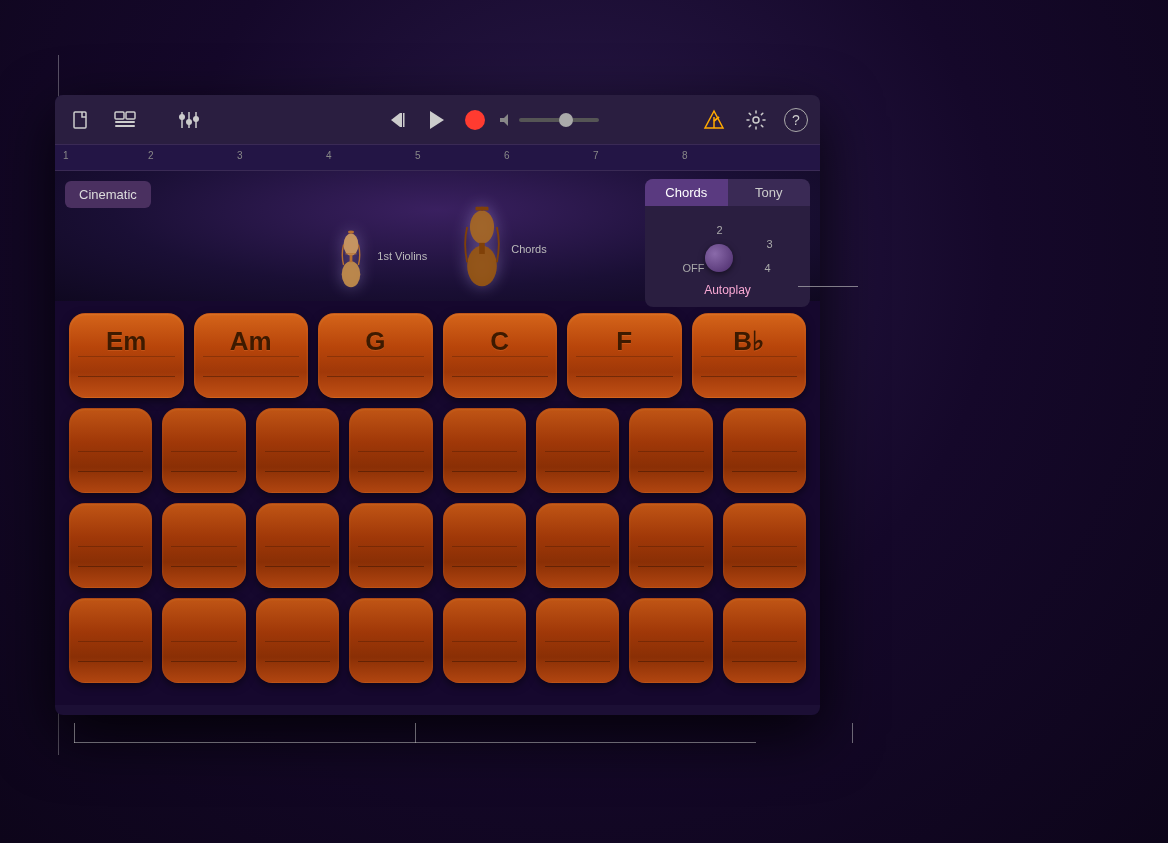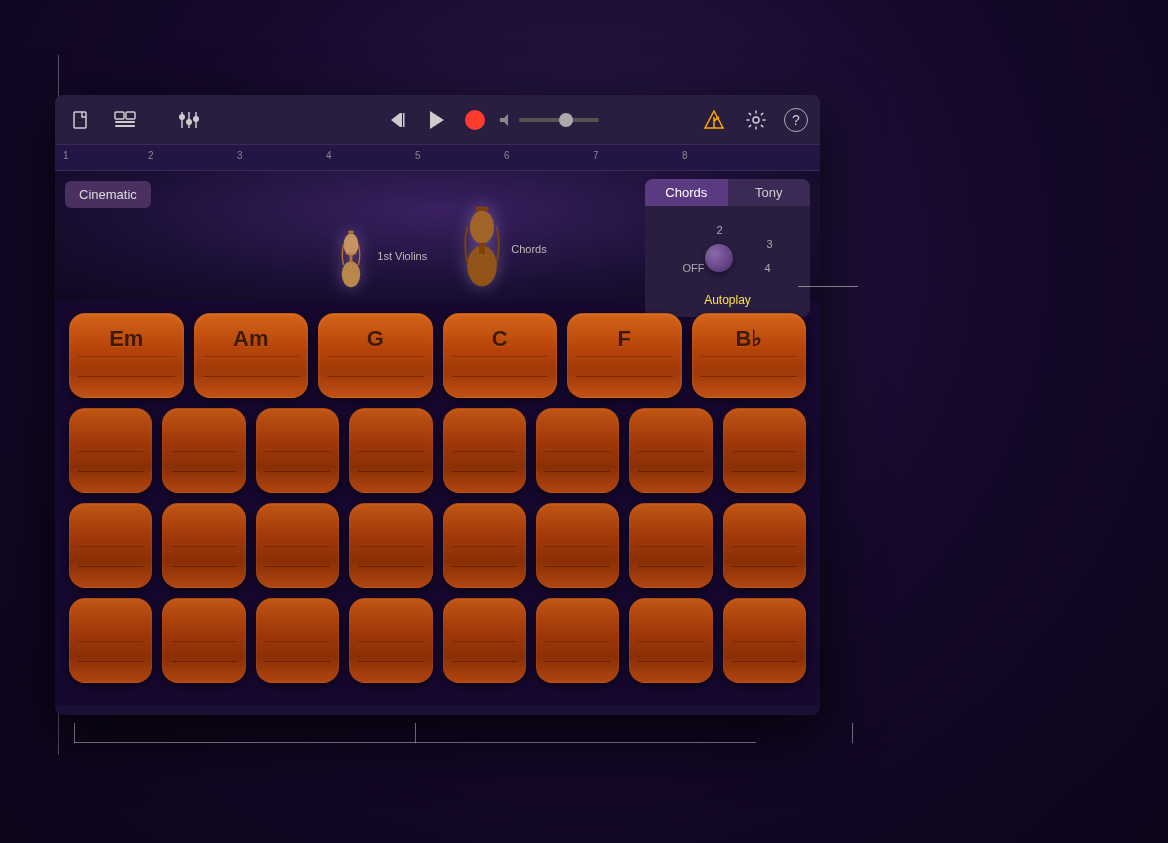--- a/index.html
+++ b/index.html
@@ -198,22 +198,22 @@
       background: radial-gradient(circle at 35% 35%, #8a6aaa, #4a2a6a);
       border-radius: 50%;
       position: absolute;
       top: 16px;
       left: 26px;
       box-shadow: 0 2px 6px rgba(0,0,0,0.5);
     }
 
     .autoplay-label {
       font-size: 12px;
-      color: #fde047;
-      margin-top: 12px;
+      color: #f9a8d4;
+      margin-top: 2px;
     }
 
     .chord-row {
       display: flex;
       gap: 10px;
       margin-bottom: 10px;
     }
 
     .chord-pad {
       flex: 1;
@@ -244,21 +244,21 @@
       content: '';
       position: absolute;
       bottom: 40px;
       left: 8px;
       right: 8px;
       height: 1px;
       background: rgba(0,0,0,0.2);
     }
 
     .chord-name {
-      font-size: 22px;
+      font-size: 26px;
       font-weight: 600;
       color: #3d1a00;
       text-shadow: 0 1px 0 rgba(255,150,80,0.2);
     }
 
     .chord-pad-empty {
       flex: 1;
       height: 85px;
       background: linear-gradient(180deg, #c05515 0%, #a03808 40%, #8a2f05 70%, #b04510 100%);
       border-radius: 16px;

